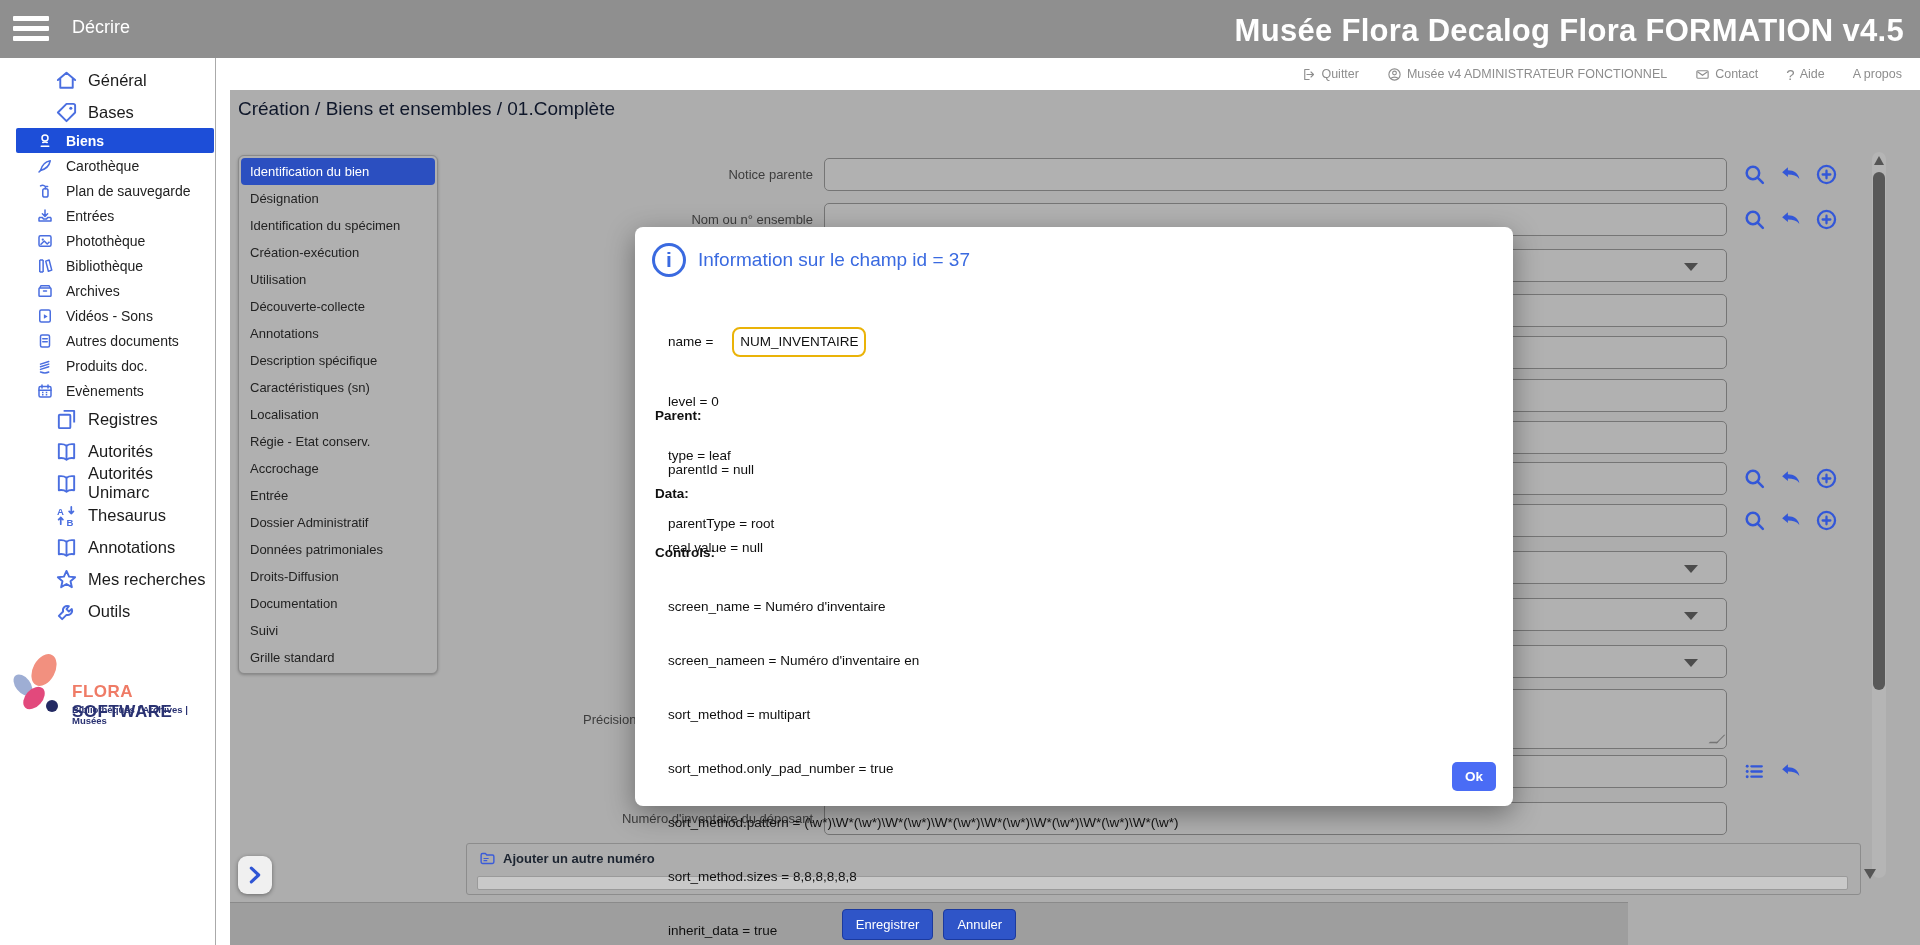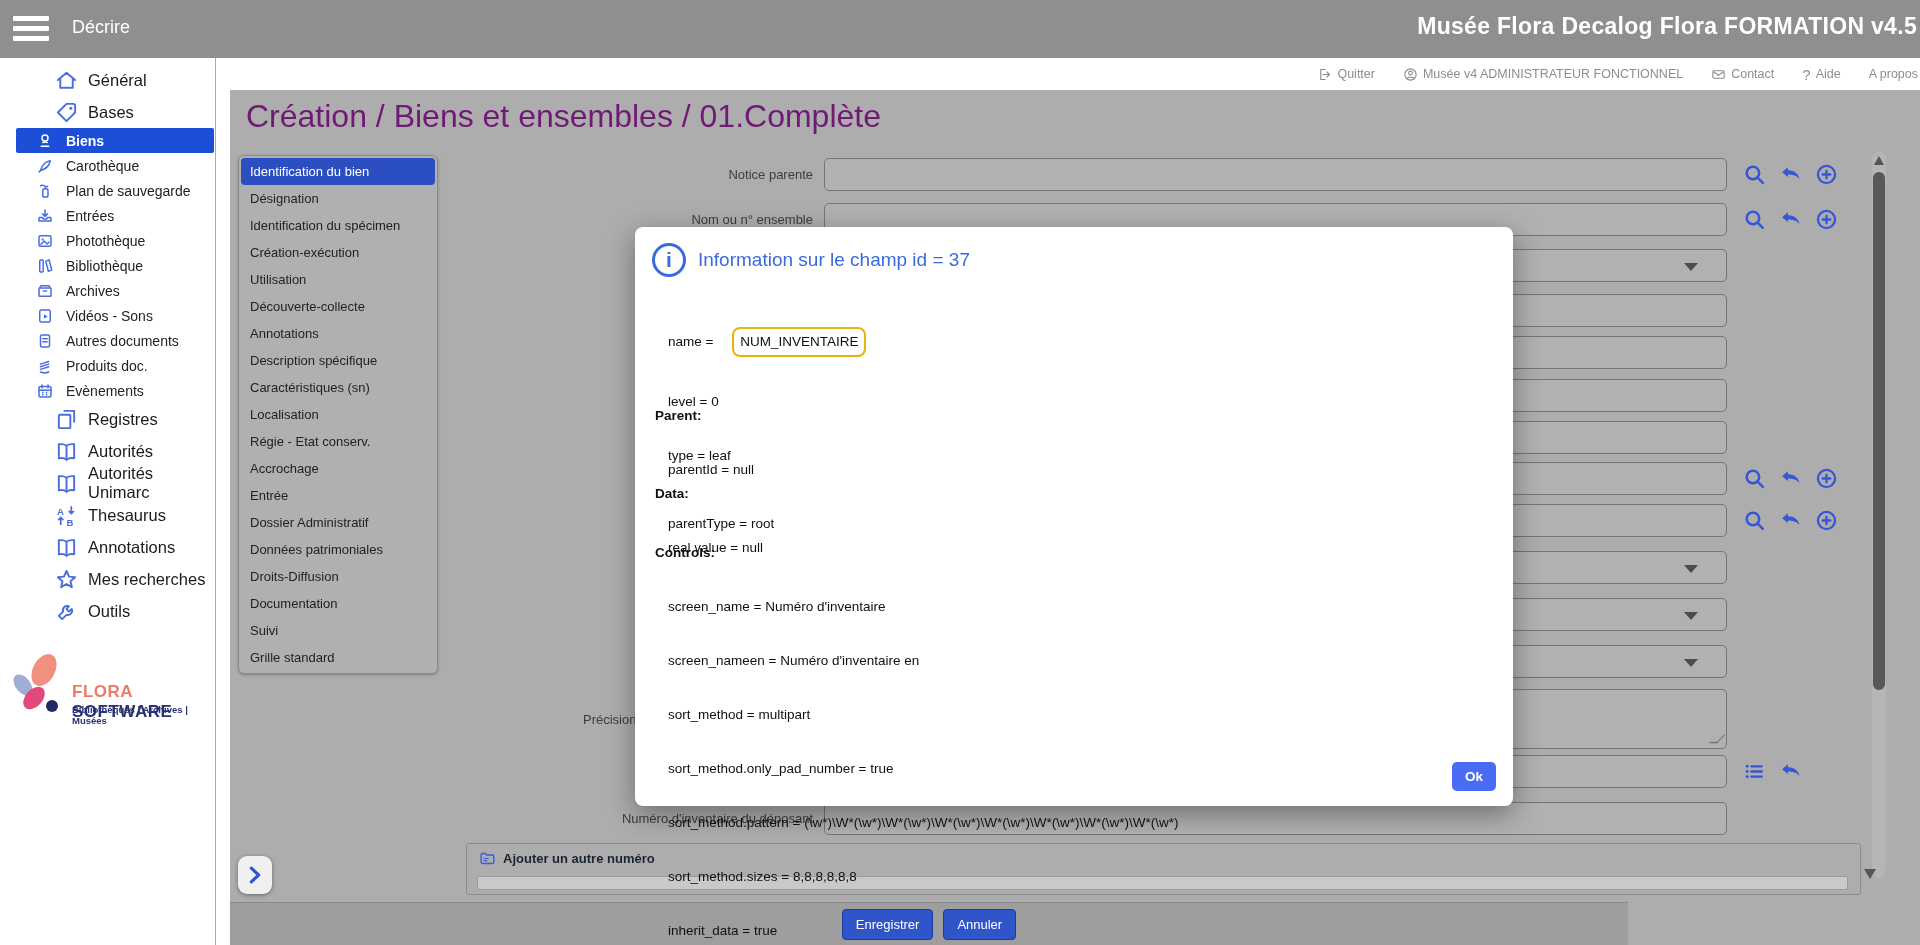--- a/index.html
+++ b/index.html
@@ -4,45 +4,45 @@
 <style>
   html,body{margin:0;padding:0;background:#fff;font-family:"Liberation Sans",sans-serif;}
   #app{position:relative;width:1920px;height:945px;overflow:hidden;background:#fff;}
   svg{display:block;}
 
   
   #topbar{position:absolute;left:0;top:0;width:1920px;height:58px;background:#8f8f8f;}
   #burger{position:absolute;left:13px;top:16px;width:36px;height:26px;cursor:pointer;}
   #burger span{display:block;height:5px;background:#fff;border-radius:1px;margin-bottom:5px;}
   #topbar-section{position:absolute;left:72px;top:17px;color:#fff;font-size:18px;}
-  #topbar-title{position:absolute;right:3px;top:13px;color:#fff;font-size:23px;font-weight:bold;letter-spacing:.3px;}
-
-  
-  #utilbar{position:absolute;left:216px;top:58px;width:1704px;height:32px;background:#fff;display:flex;justify-content:flex-end;align-items:center;gap:28px;padding-right:2px;box-sizing:border-box;color:#8d8d8d;font-size:12.5px;}
+  #topbar-title{position:absolute;right:16px;top:13px;color:#fff;font-size:31px;font-weight:bold;letter-spacing:.3px;}
+
+  
+  #utilbar{position:absolute;left:216px;top:58px;width:1704px;height:32px;background:#fff;display:flex;justify-content:flex-end;align-items:center;gap:28px;padding-right:18px;box-sizing:border-box;color:#8d8d8d;font-size:12.5px;}
   .util-item{display:flex;align-items:center;gap:5px;cursor:pointer;}
   .util-item svg{stroke:#8d8d8d;}
 
   
   #sidebar{position:absolute;left:0;top:58px;width:216px;height:887px;background:#fff;border-right:1px solid #aaa;box-sizing:border-box;}
   .nav-top{position:relative;height:32px;display:flex;align-items:center;color:#1b1b1b;font-size:16.5px;cursor:pointer;padding-left:45px;}
   .nav-top .nicon{margin-left:10px;margin-right:10px;color:#4a6ee0;}
   .nav-sub{position:relative;height:25px;display:flex;align-items:center;color:#222;font-size:14px;cursor:pointer;}
   .nav-sub .nicon{margin-left:36px;margin-right:12px;color:#4a6ee0;}
   .nav-sub.selected{background:#1d4ed8;margin-left:16px;width:198px;border-radius:2px;color:#fff;font-weight:bold;box-sizing:border-box;}
   .nav-sub.selected .nicon{margin-left:20px;color:#fff;}
   #nav{padding-top:6px;}
   #logo{position:absolute;left:6px;top:592px;width:210px;}
   #logo-text{position:absolute;left:66px;top:32px;font-weight:bold;font-size:17px;letter-spacing:.5px;}
   #logo-text .flora{color:#ef7b66;}
   #logo-text .softw{color:#2a3272;}
   #logo-tag{position:absolute;left:66px;top:54px;font-size:9.5px;font-weight:bold;color:#2a3272;}
 
   
   #panel{position:absolute;left:230px;top:90px;width:1690px;height:855px;background:#adadad;}
-  #page-title{position:absolute;left:16px;top:8px;font-size:32px;color:#701a75;}
+  #page-title{position:absolute;left:8px;top:8px;font-size:19px;color:#0f172a;}
 
   
   #tabs{position:absolute;left:8px;top:65px;width:200px;background:#b0b0b0;border:1px solid #8a8a8a;border-radius:6px;padding:2px;box-sizing:border-box;box-shadow:0 1px 3px rgba(0,0,0,.25);}
   .tab{height:27px;line-height:27px;padding-left:9px;font-size:13px;color:#222;white-space:nowrap;overflow:hidden;cursor:pointer;}
   .tab.selected{background:#2b4fc0;color:#fff;border-radius:4px;}
 
   
   .fld{position:absolute;left:594px;width:903px;height:33px;background:#b1b1b1;border:1px solid #757575;border-radius:5px;box-sizing:border-box;}
   .flbl{position:absolute;width:250px;text-align:right;font-size:13px;color:#3d3d3d;line-height:33px;}
   .ficons{position:absolute;left:1512px;height:33px;display:flex;align-items:center;gap:11px;color:#3357d8;}

